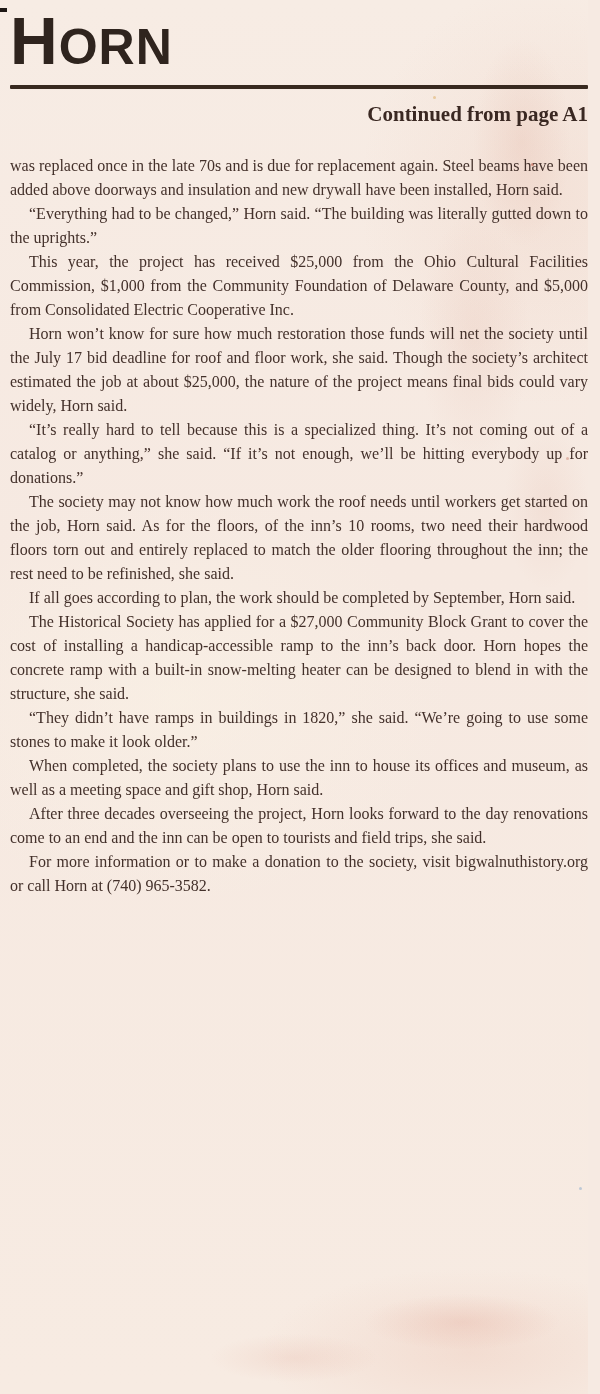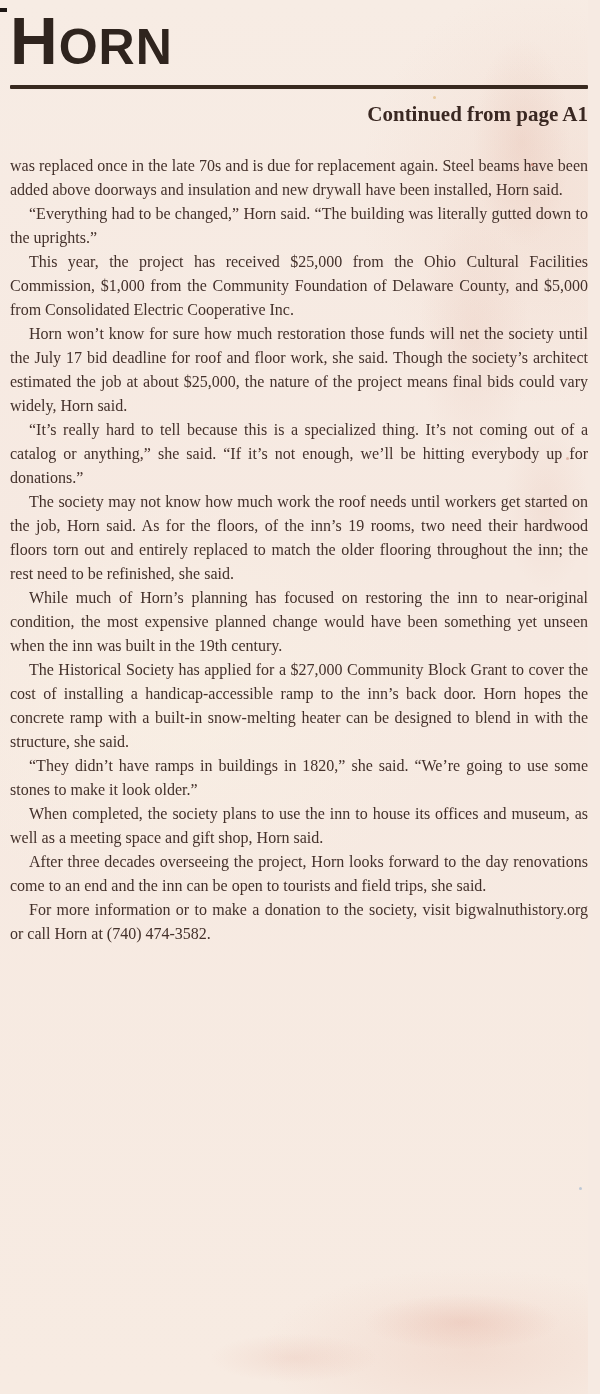--- a/index.html
+++ b/index.html
@@ -127,23 +127,23 @@
     <div class="rule"></div>
 
     <div class="continued">Continued from page A1</div>
 
     <div class="body-text">
       <p>was replaced once in the late 70s and is due for replacement again. Steel beams have been added above doorways and insulation and new drywall have been installed, Horn said.</p>
       <p class="indent">“Everything had to be changed,” Horn said. “The building was literally gutted down to the uprights.”</p>
       <p class="indent">This year, the project has received $25,000 from the Ohio Cultural Facilities Commission, $1,000 from the Community Foundation of Delaware County, and $5,000 from Consolidated Electric Cooperative Inc.</p>
       <p class="indent">Horn won’t know for sure how much restoration those funds will net the society until the July 17 bid deadline for roof and floor work, she said. Though the society’s architect estimated the job at about $25,000, the nature of the project means final bids could vary widely, Horn said.</p>
       <p class="indent">“It’s really hard to tell because this is a specialized thing. It’s not coming out of a catalog or anything,” she said. “If it’s not enough, we’ll be hitting everybody up for donations.”</p>
-      <p class="indent">The society may not know how much work the roof needs until workers get started on the job, Horn said. As for the floors, of the inn’s 19 rooms, two need their hardwood floors torn out and entirely replaced to match the older flooring throughout the inn; the rest need to be refinished, she said.</p>
-      <p class="indent">While much of Horn’s planning has focused on restoring the inn to near-original condition, the most expensive planned change would have been something yet unseen when the inn was built in the 19th century.</p>
+      <p class="indent">The society may not know how much work the roof needs until workers get started on the job, Horn said. As for the floors, of the inn’s 10 rooms, two need their hardwood floors torn out and entirely replaced to match the older flooring throughout the inn; the rest need to be refinished, she said.</p>
+      <p class="indent">If all goes according to plan, the work should be completed by September, Horn said.</p>
       <p class="indent">The Historical Society has applied for a $27,000 Community Block Grant to cover the cost of installing a handicap-accessible ramp to the inn’s back door. Horn hopes the concrete ramp with a built-in snow-melting heater can be designed to blend in with the structure, she said.</p>
       <p class="indent">“They didn’t have ramps in buildings in 1820,” she said. “We’re going to use some stones to make it look older.”</p>
       <p class="indent">When completed, the society plans to use the inn to house its offices and museum, as well as a meeting space and gift shop, Horn said.</p>
       <p class="indent">After three decades overseeing the project, Horn looks forward to the day renovations come to an end and the inn can be open to tourists and field trips, she said.</p>
-      <p class="indent">For more information or to make a donation to the society, visit bigwalnuthistory.org or call Horn at (740) 474-3582.</p>
+      <p class="indent">For more information or to make a donation to the society, visit bigwalnuthistory.org or call Horn at (740) 965-3582.</p>
     </div>
   </div>
 
 </div>
 
 </body></html>

